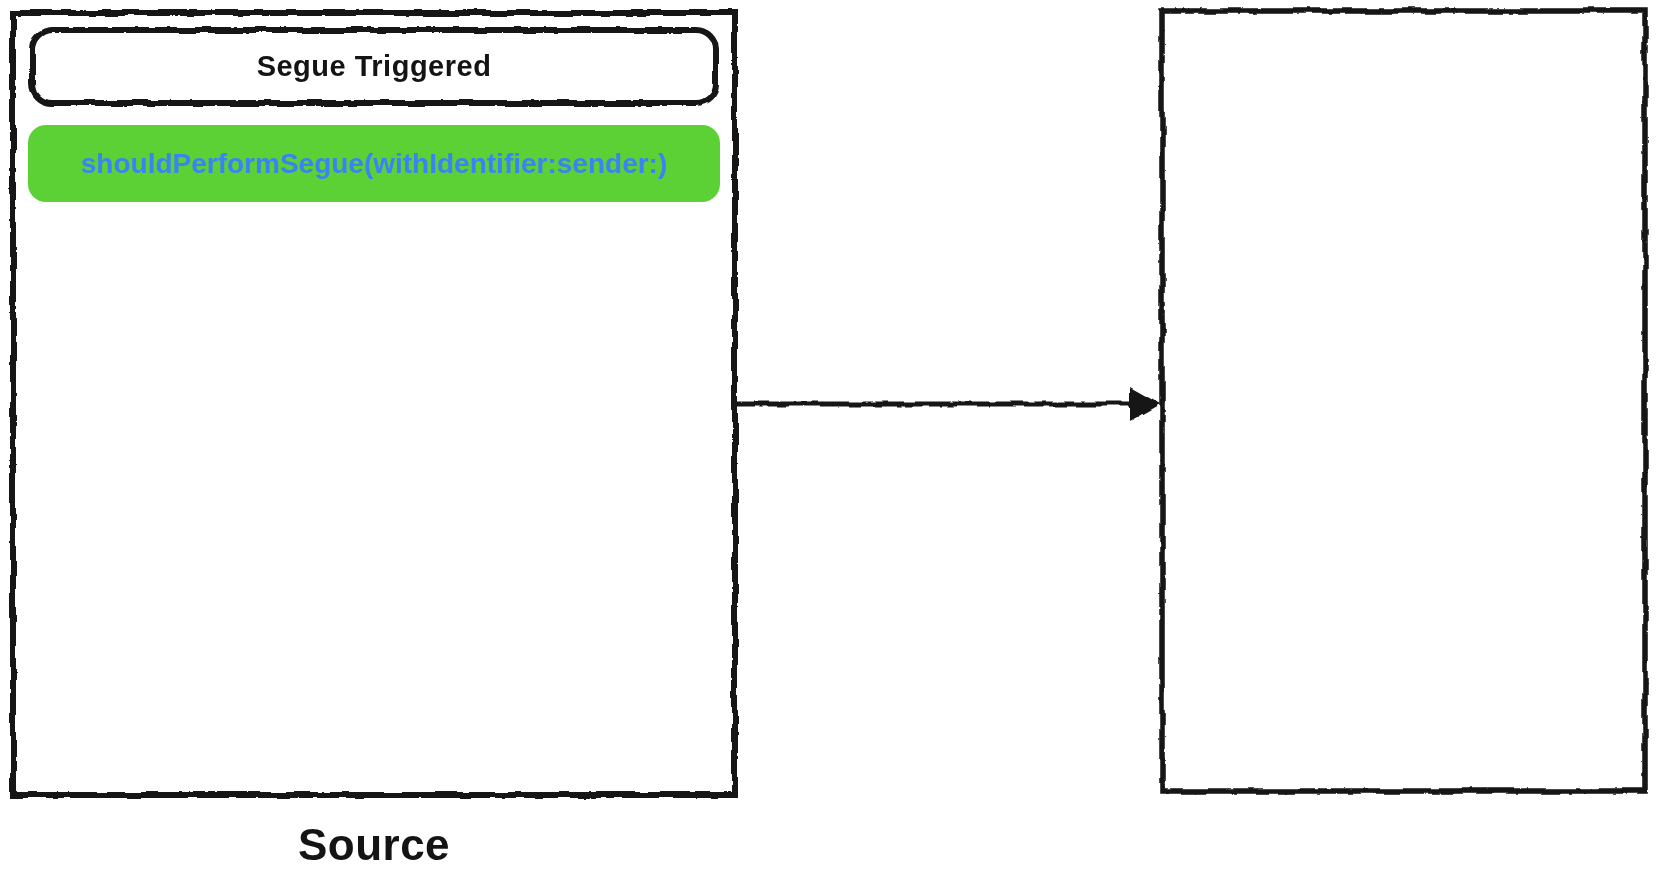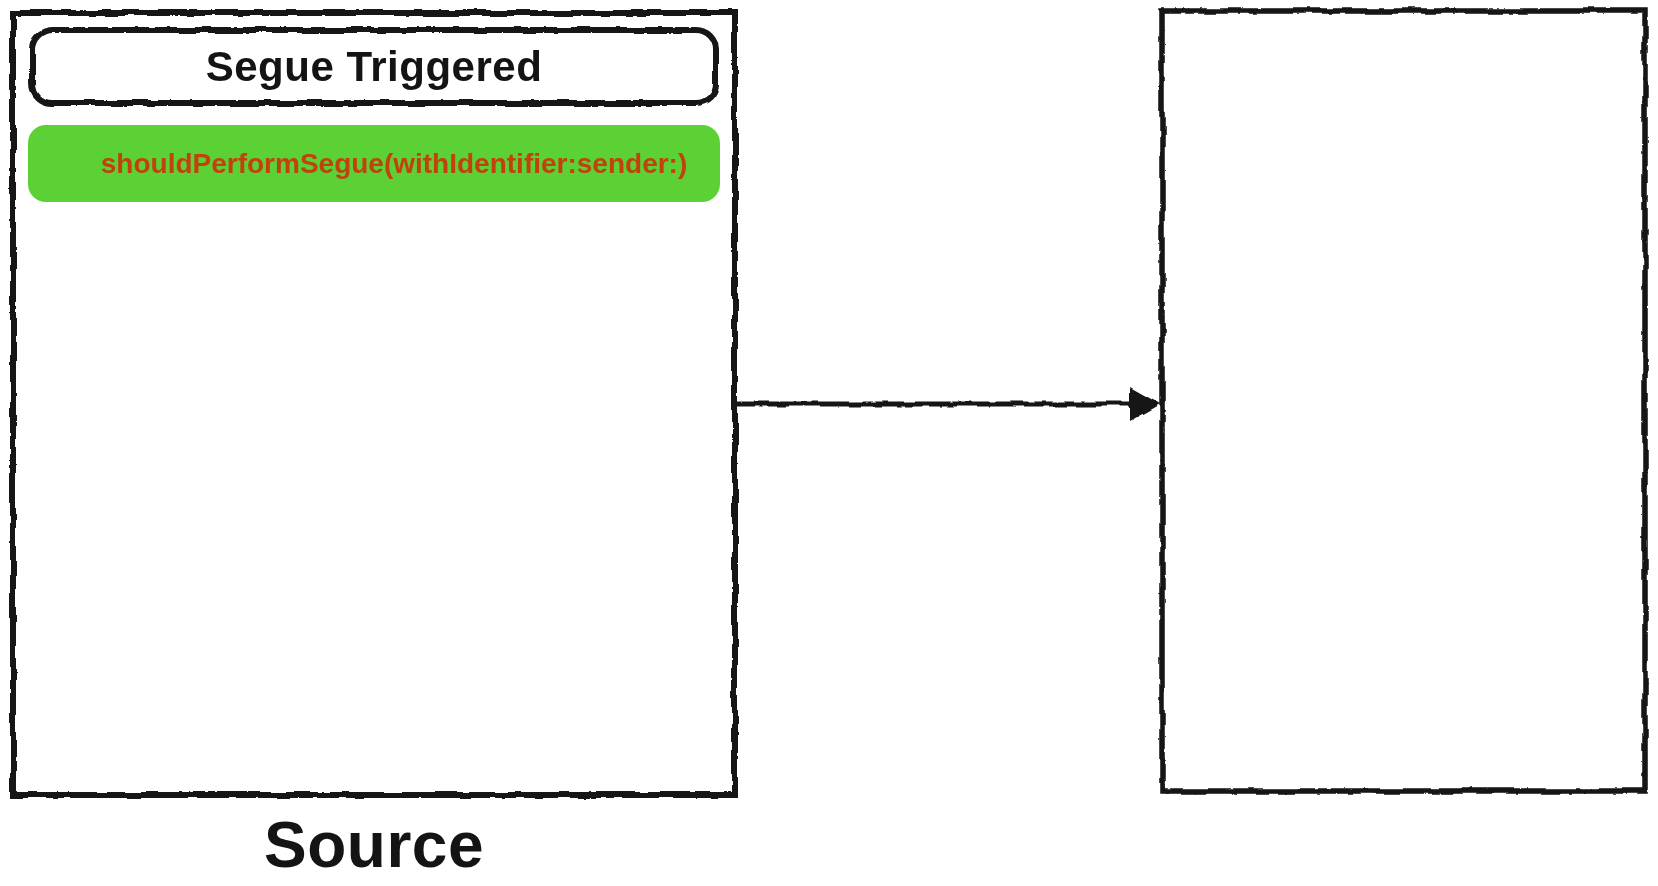--- a/index.html
+++ b/index.html
@@ -29,38 +29,37 @@
     align-items: center;
     justify-content: center;
     text-align: center;
     white-space: nowrap;
   }
   .event-title {
     left: 32px;
     top: 30px;
     width: 684px;
     height: 73px;
-    font-size: 42px;
+    font-size: 29px;
     font-weight: 700;
     color: #141414;
     letter-spacing: 0.5px;
   }
   .method-call {
     left: 28px;
     top: 125px;
     width: 692px;
     height: 77px;
     font-size: 28px;
     font-weight: 700;
-    color: #c2410c;
+    color: #3b82f6;
     letter-spacing: 0px;
-    padding-left: 20px;
   }
   .box-caption {
-    font-size: 64px;
+    font-size: 44px;
     font-weight: 700;
     color: #141414;
     letter-spacing: 0.5px;
   }
   .source-caption {
     left: 13px;
     top: 806px;
     width: 722px;
     height: 78px;
   }

